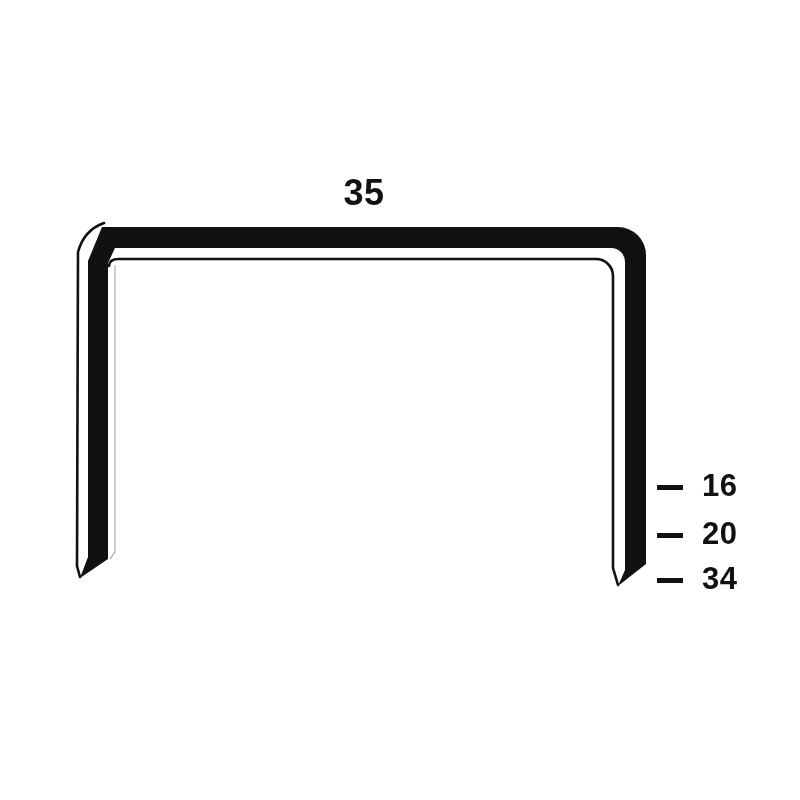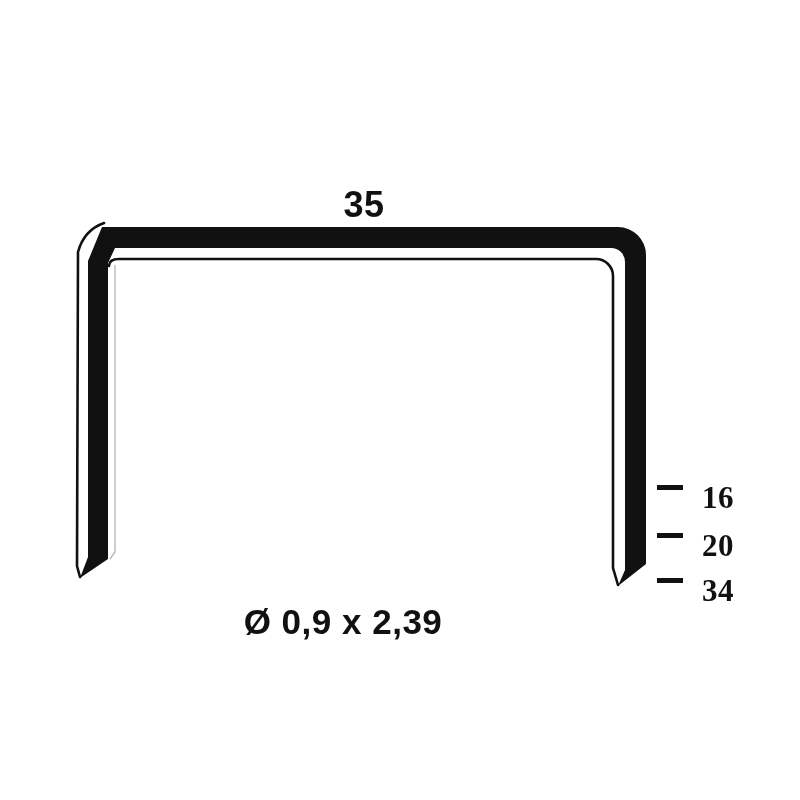--- a/index.html
+++ b/index.html
@@ -12,37 +12,35 @@
     overflow: hidden;
   }
   .stage { position:absolute; inset:0; width:800px; height:800px; }
   svg.drawing { position:absolute; inset:0; display:block; }
   .dim-label {
     position:absolute;
     display:flex; align-items:center;
     color: var(--ink);
     font-weight: bold;
     letter-spacing: 0.5px;
-    margin-top: 12px;
   }
   .crown-label {
     left:304px; top:172px; width:120px; height:42px;
     justify-content:center;
     font-size:36px;
   }
   .wire-label {
     left:193px; top:588px; width:300px; height:44px;
     justify-content:center;
     font-size:35px;
   }
   .leg-label {
     left:702px; width:70px; height:42px;
     justify-content:flex-start;
     font-size:31px;
-    font-family:Liberation Serif, serif;
   }
   .leg-label.l0 { top:465px; }
   .leg-label.l1 { top:513px; }
   .leg-label.l2 { top:558px; }
 </style>
 </head>
 <body>
 
 <div class="stage">
 
@@ -82,15 +80,14 @@
     <rect x="657" y="533" width="26" height="5" style="fill:var(--ink)"></rect>
     <rect x="657" y="578" width="26" height="5" style="fill:var(--ink)"></rect>
   </svg>
 
   <div class="dim-label crown-label">35</div>
 
   <div class="dim-label leg-label l0">16</div>
   <div class="dim-label leg-label l1">20</div>
   <div class="dim-label leg-label l2">34</div>
 
-  <div class="dim-label wire-label">Ø 0,9 x 2,39</div>
 
 </div>
 
 </body></html>

